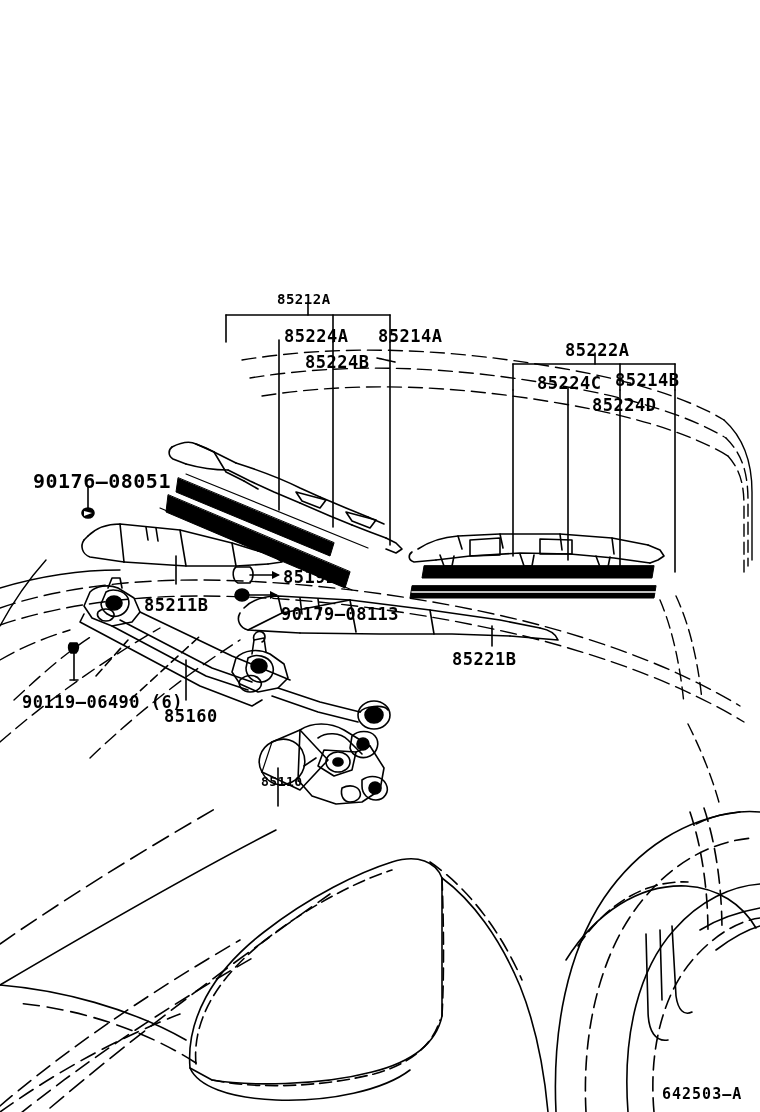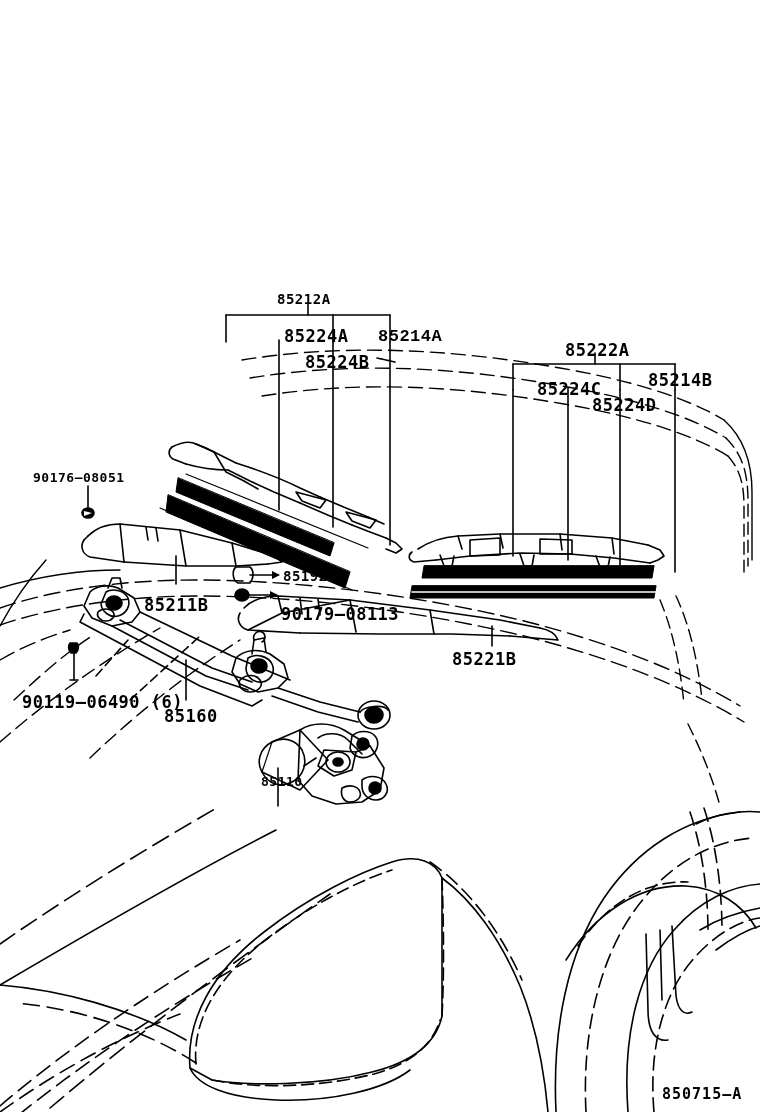--- a/index.html
+++ b/index.html
@@ -303,30 +303,30 @@
         <path d="M676,596 C690,626 698,662 702,700" stroke-dasharray="12 6"></path>
         <path d="M688,724 C700,748 712,776 720,806" stroke-dasharray="12 6"></path>
       </g>
 
     </g>
   </svg>
 
   <div id="label-layer">
       <div class="lbl" style="left: 277px; top: 292px; font-size: 14px;">85212A</div>
       <div class="lbl" style="left: 248px; top: 328px; font-size: 17px; margin-left: 36px;">85224A</div>
-      <div class="lbl" style="left: 378px; top: 328px; font-size: 17px; font-family: Liberation Mono, monospace;">85214A</div>
+      <div class="lbl" style="left: 378px; top: 328px; font-size: 17px;">85214A</div>
       <div class="lbl" style="left: 305px; top: 354px; font-size: 17px;">85224B</div>
       <div class="lbl" style="left: 565px; top: 342px; font-size: 17px;">85222A</div>
-      <div class="lbl" style="left: 537px; top: 375px; font-size: 17px; margin-top: 6px;">85224C</div>
-      <div class="lbl" style="left: 648px; top: 372px; font-size: 17px;">85214B</div>
+      <div class="lbl" style="left: 537px; top: 375px; font-size: 17px;">85224C</div>
+      <div class="lbl" style="left: 615px; top: 372px; font-size: 17px;">85214B</div>
       <div class="lbl" style="left: 592px; top: 397px; font-size: 17px;">85224D</div>
-      <div class="lbl" style="left: 33px; top: 471px; font-size: 13px;">90176–08051</div>
-      <div class="lbl" style="left: 283px; top: 569px; font-size: 14px;">85192</div>
+      <div class="lbl" style="left: 33px; top: 471px; font-size: 20px;">90176–08051</div>
+      <div class="lbl" style="left: 283px; top: 569px; font-size: 17px;">85192</div>
       <div class="lbl" style="left: 281px; top: 606px; font-size: 17px;">90179–08113</div>
       <div class="lbl" style="left: 144px; top: 591px; font-size: 17px; margin-top: 6px;">85211B</div>
       <div class="lbl" style="left: 452px; top: 651px; font-size: 17px;">85221B</div>
       <div class="lbl" style="left: 22px; top: 694px; font-size: 17px;">90119–06490 (6)</div>
       <div class="lbl" style="left: 164px; top: 708px; font-size: 17px;">85160</div>
       <div class="lbl" style="left: 261px; top: 775px; font-size: 13px;">85110</div>
-      <div class="lbl dwg" style="left: 662px; top: 1087px; font-size: 15px;">850715–A</div>
+      <div class="lbl dwg" style="left: 662px; top: 1087px; font-size: 15px;">642503–A</div>
     </div>
 
 </div>
 
 </body></html>

